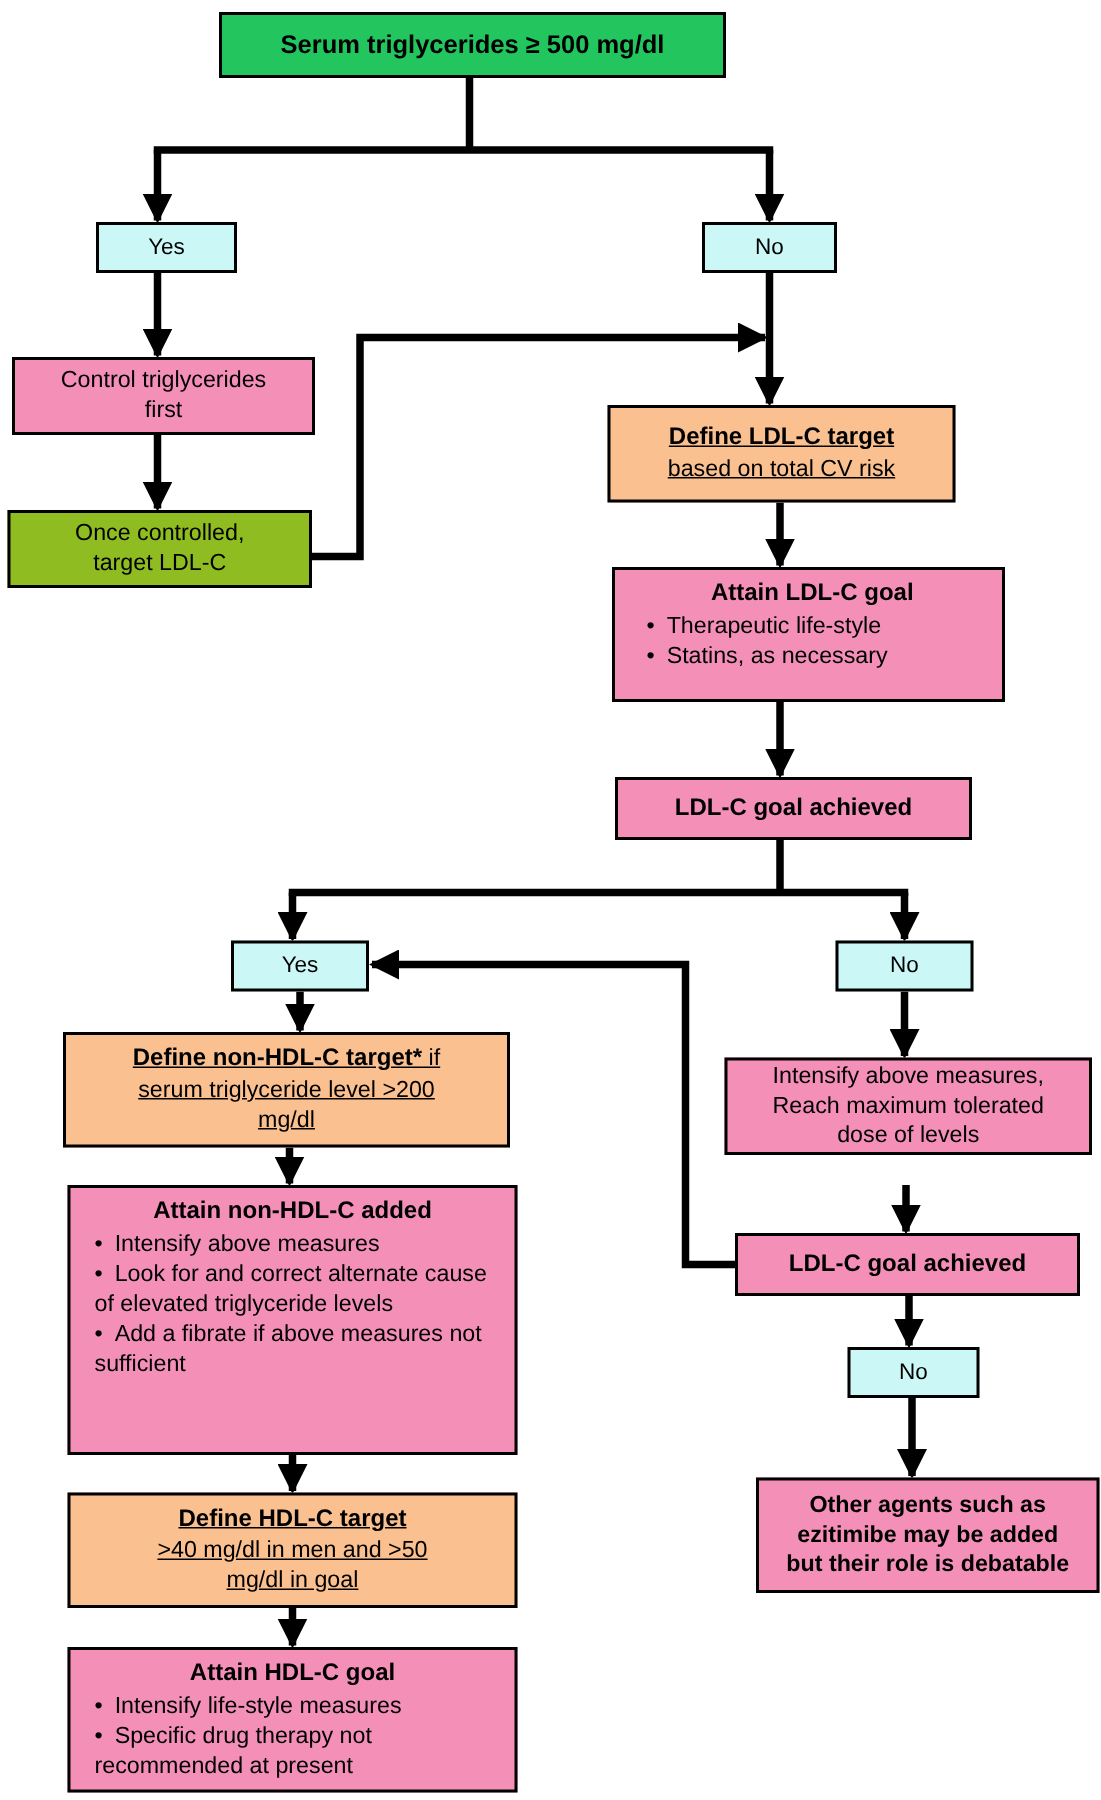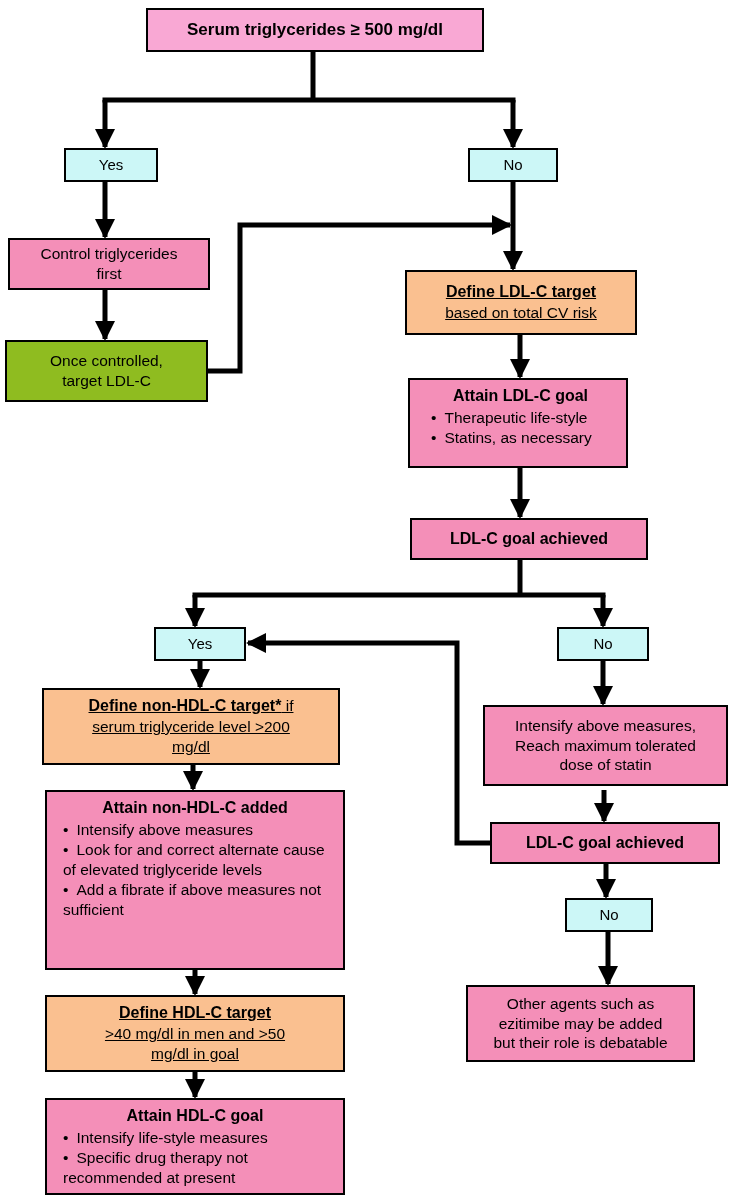--- a/index.html
+++ b/index.html
@@ -37,21 +37,21 @@
     flex-direction: column;
     align-items: center;
     justify-content: center;
     text-align: center;
     line-height: 1.28;
     padding: 4px 8px;
     font-size: 15.5px;
   }
   .node.top-align { justify-content: flex-start; padding-top: 6px; }
 
-  .white  { background: #f9a8d4; }
+  .white  { background: #22c55e; }
   .pink   { background: var(--pink,   #F48FB8); }
   .orange { background: var(--orange, #FAC090); text-decoration: underline; }
   .green  { background: var(--green,  #8FBC20); }
   .cyan   { background: var(--cyan,   #CCF7F7); }
 
   .bold { font-weight: bold; }
   .f15 { font-size: 15px; }
   .f16 { font-size: 16px; }
   .f17 { font-size: 17px; }
 
@@ -112,31 +112,31 @@
   </div>
   <div class="node cyan f15" style="left:468px; top:148px; width:90px; height:34px;">
     <div>No</div>
   </div>
 
   <div class="node pink" style="left:8px; top:238px; width:202px; height:52px;">
     <div>Control triglycerides</div>
     <div>first</div>
   </div>
 
-  <div class="node green" style="left:5px; top:340px; width:203px; height:62px;">
+  <div class="node green" style="left:5px; top:340px; width:203px; height:52px;">
     <div>Once controlled,</div>
     <div>target LDL-C</div>
   </div>
 
   <div class="node orange" style="left:405px; top:270px; width:232px; height:65px;">
     <div class="title">Define LDL-C target</div>
     <div>based on total CV risk</div>
   </div>
 
-  <div class="node pink top-align" style="left:408px; top:378px; width:220px; height:90px;padding-left:13px;">
+  <div class="node pink top-align" style="left:408px; top:378px; width:262px; height:90px;padding-left:13px;">
     <div class="title">Attain LDL-C goal</div>
     <ul class="bullets">
       <li>Therapeutic life-style</li>
       <li>Statins, as necessary</li>
     </ul>
   </div>
 
   <div class="node pink bold f16" style="left:410px; top:518px; width:238px; height:42px;">
     <div>LDL-C goal achieved</div>
   </div>
@@ -170,33 +170,33 @@
   </div>
 
   <div class="node pink top-align" style="left:45px; top:1098px; width:300px; height:97px;">
     <div class="title">Attain HDL-C goal</div>
     <ul class="bullets">
       <li>Intensify life-style measures</li>
       <li>Specific drug therapy not recommended at present</li>
     </ul>
   </div>
 
-  <div class="node pink" style="left:483px; top:705px; width:245px; height:81px;">
+  <div class="node pink" style="left:483px; top:705px; width:245px; height:65px;">
     <div>Intensify above measures,</div>
     <div>Reach maximum tolerated</div>
-    <div>dose of statin</div>
+    <div>dose of levels</div>
   </div>
 
   <div class="node pink bold f16" style="left:490px; top:822px; width:230px; height:42px;">
     <div>LDL-C goal achieved</div>
   </div>
 
   <div class="node cyan f15" style="left:565px; top:898px; width:88px; height:34px;">
     <div>No</div>
   </div>
 
-  <div class="node pink" style="left:466px; top:985px; width:229px; height:77px;">
+  <div class="node pink" style="left:504px; top:985px; width:229px; height:77px;font-weight:bold;">
     <div>Other agents such as</div>
     <div>ezitimibe may be added</div>
     <div>but their role is debatable</div>
   </div>
 
 </div>
 
 </body></html>

